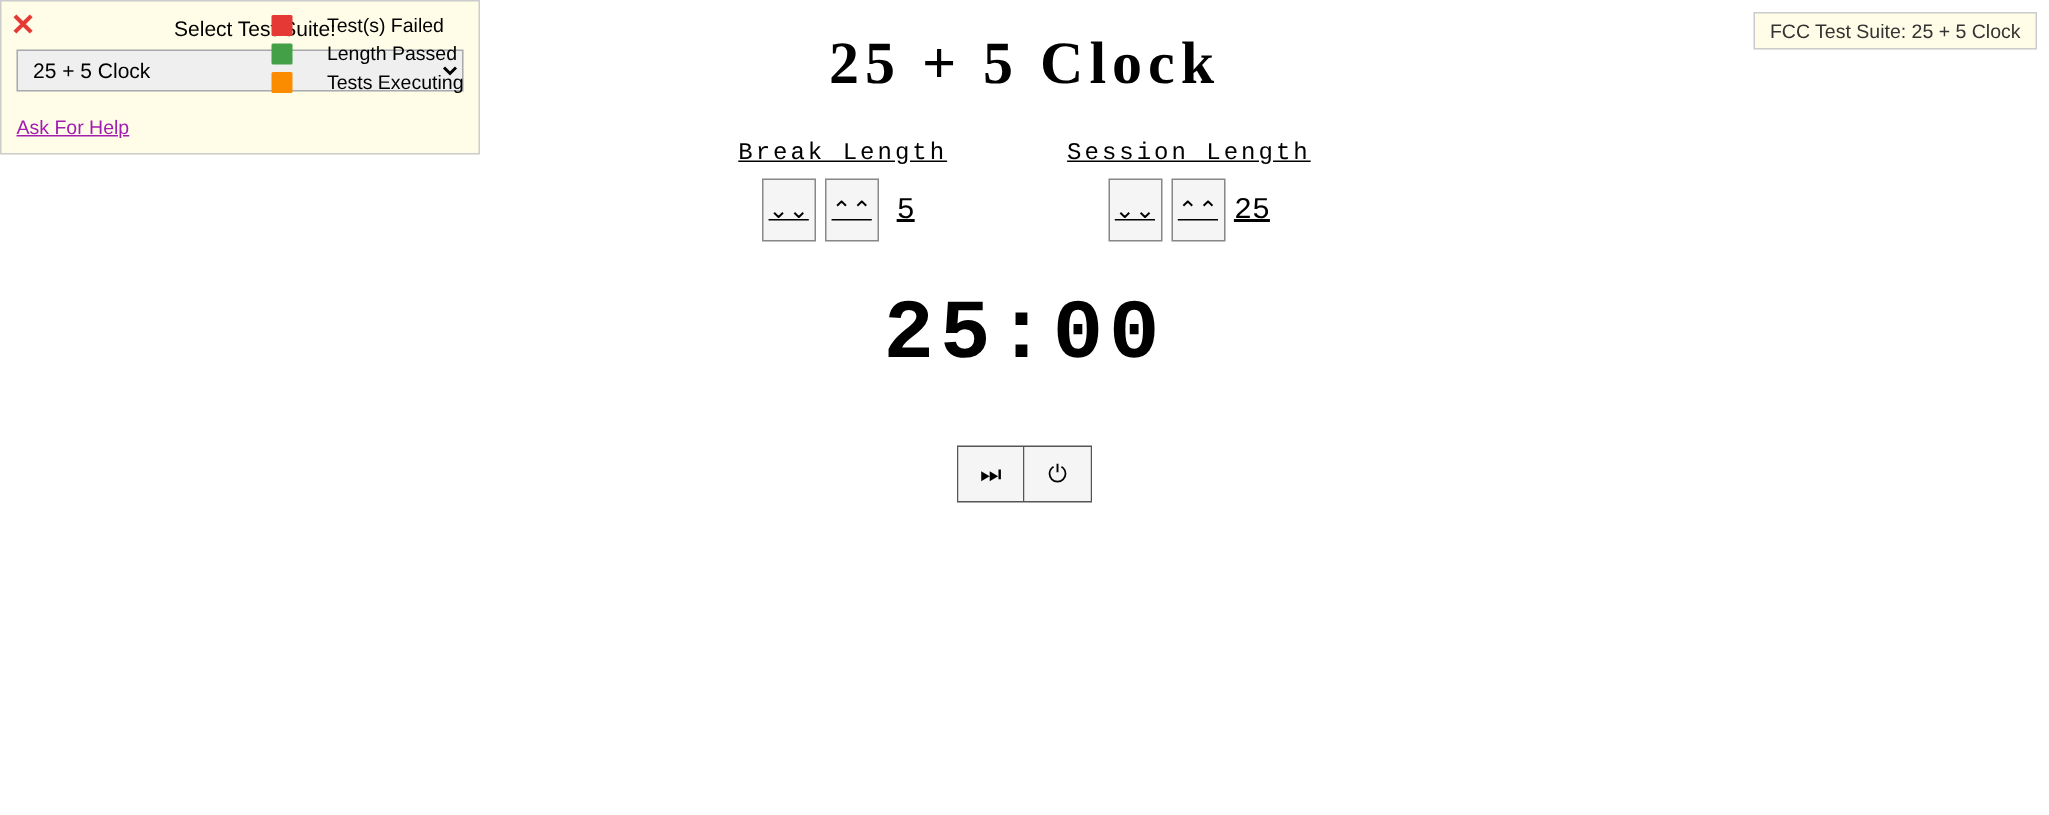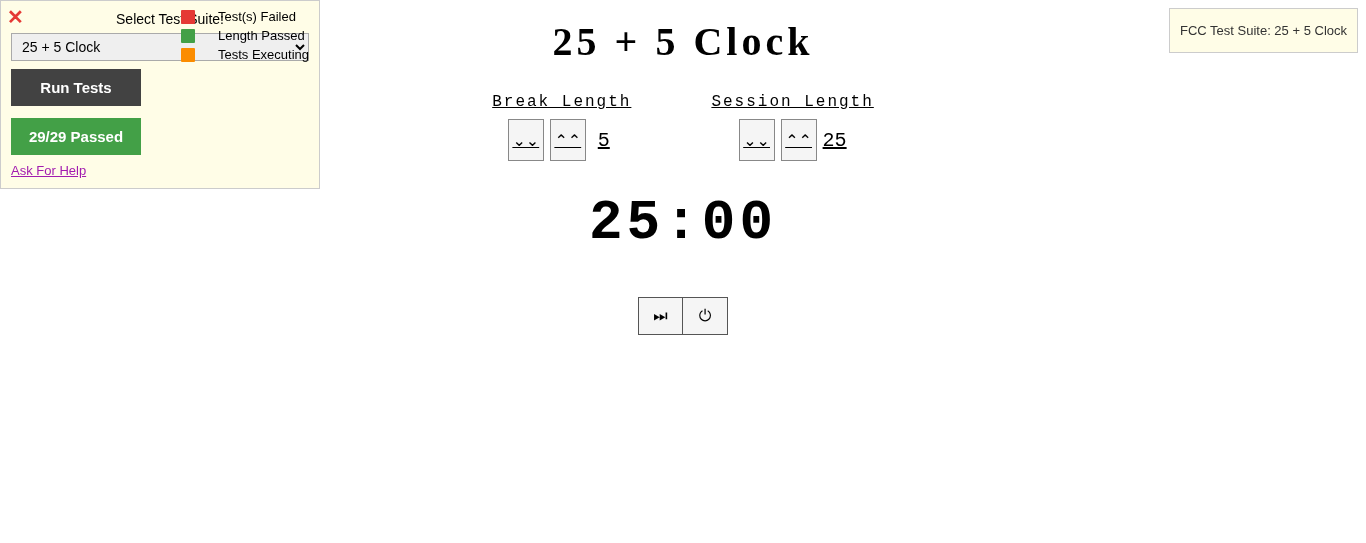--- a/index.html
+++ b/index.html
@@ -113,21 +113,21 @@
       text-decoration: underline;
     }
 
     
     #fcc-badge {
       position: absolute;
       top: 8px;
       right: 8px;
       background: #fffde7;
       border: 1px solid #ccc;
-      padding: 14px 10px;
+      padding: 4px 10px;
       font-size: 13px;
       color: #333;
     }
 
     
     #clock-app {
       position: absolute;
       top: 0;
       left: 0;
       right: 0;
@@ -236,24 +236,20 @@
 <div id="fcc-badge">
   <span>FCC Test Suite: 25 + 5 Clock</span>
 </div>
 
 <div id="test-panel">
   <button id="close-btn">✕</button>
   <div id="select-label">Select Test Suite:</div>
   <select id="suite-select">
   <option value="25 + 5 Clock">25 + 5 Clock</option><option value="JavaScript Calculator">JavaScript Calculator</option><option value="Drum Machine">Drum Machine</option><option value="Markdown Previewer">Markdown Previewer</option><option value="Random Quote Machine">Random Quote Machine</option><option value="Pomodoro Clock">Pomodoro Clock</option></select>
   <div style="display:flex; gap:10px; align-items:flex-start;">
-    <div style="display:flex; flex-direction:column; gap:6px;">
-      <button id="run-tests-btn">Run Tests</button>
-      <button id="passed-btn">29/29 Passed</button>
-    </div>
     <div class="legend-area">
       <div class="legend-item">
         <span class="legend-dot red"></span>
         <span>Test(s) Failed</span>
       </div>
       <div class="legend-item">
         <span class="legend-dot green"></span>
         <span>Length Passed</span>
       </div>
       <div class="legend-item">

